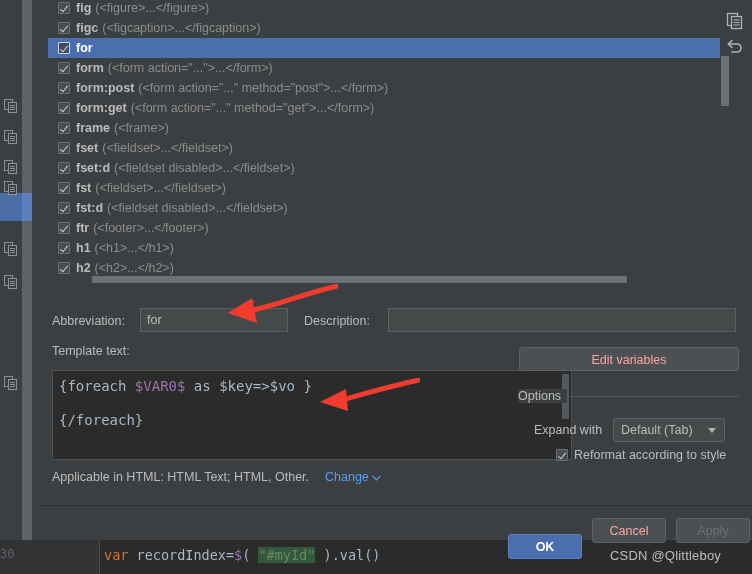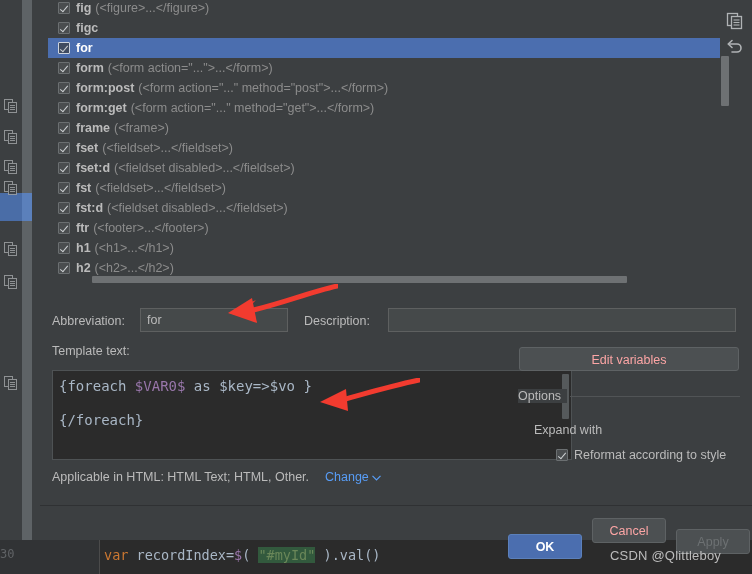--- a/index.html
+++ b/index.html
@@ -343,21 +343,20 @@
     left: 592px; top: 518px;
     width: 74px; height: 25px;
     line-height: 23px;
   }
   .btn-apply {
     position: absolute;
     left: 676px; top: 518px;
     width: 74px; height: 25px;
     line-height: 23px;
     color: #6d7173;
-    margin-top: 11px;
   }
 
   
   .tool-panel {
     position: absolute;
     left: 722px; top: 0;
     width: 30px; height: 60px;
   }
   .tool-icon {
     position: absolute;
@@ -472,20 +471,21 @@
   <div class="list-wrap">
     <div class="list-rows" id="list-rows">
         <div class="row">
           <span class="cb"></span>
           <span class="row-abbrev">fig</span>
           <span class="row-desc">(&lt;figure&gt;...&lt;/figure&gt;)</span>
         </div>
         <div class="row">
           <span class="cb"></span>
           <span class="row-abbrev">figc</span>
+          <span class="row-desc">(&lt;figcaption&gt;...&lt;/figcaption&gt;)</span>
         </div>
         <div class="row selected">
           <span class="cb"></span>
           <span class="row-abbrev">for</span>
         </div>
         <div class="row">
           <span class="cb"></span>
           <span class="row-abbrev">form</span>
           <span class="row-desc">(&lt;form action="..."&gt;...&lt;/form&gt;)</span>
         </div>
@@ -570,20 +570,24 @@
     </span>
   </div>
 
   <button class="btn edit-vars" style="left:479px;">Edit variables</button>
 
   <span class="options-title" style="left:478px;">Options</span>
   <div class="options-rule" style="left:530px;"></div>
 
   <span class="expand-label" style="left:494px;">Expand with</span>
 
+  <div class="combo" style="left:573px;">
+    <span>Default (Tab)</span>
+    <span class="combo-arrow"></span>
+  </div>
 
   <div class="reformat-row" style="left:516px;">
     <span class="cb"></span>
     <span>Reformat according to style</span>
   </div>
 </div>
 
 <div class="btnbar-divider"></div>
 <button class="btn btn-ok">OK</button>
 <button class="btn btn-cancel">Cancel</button>

